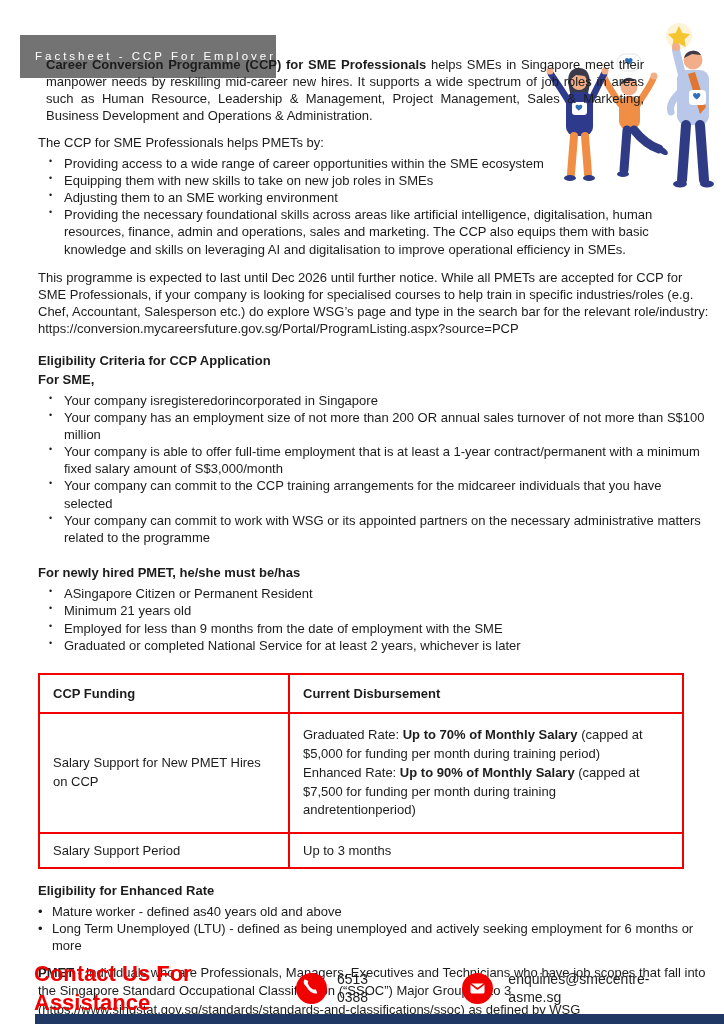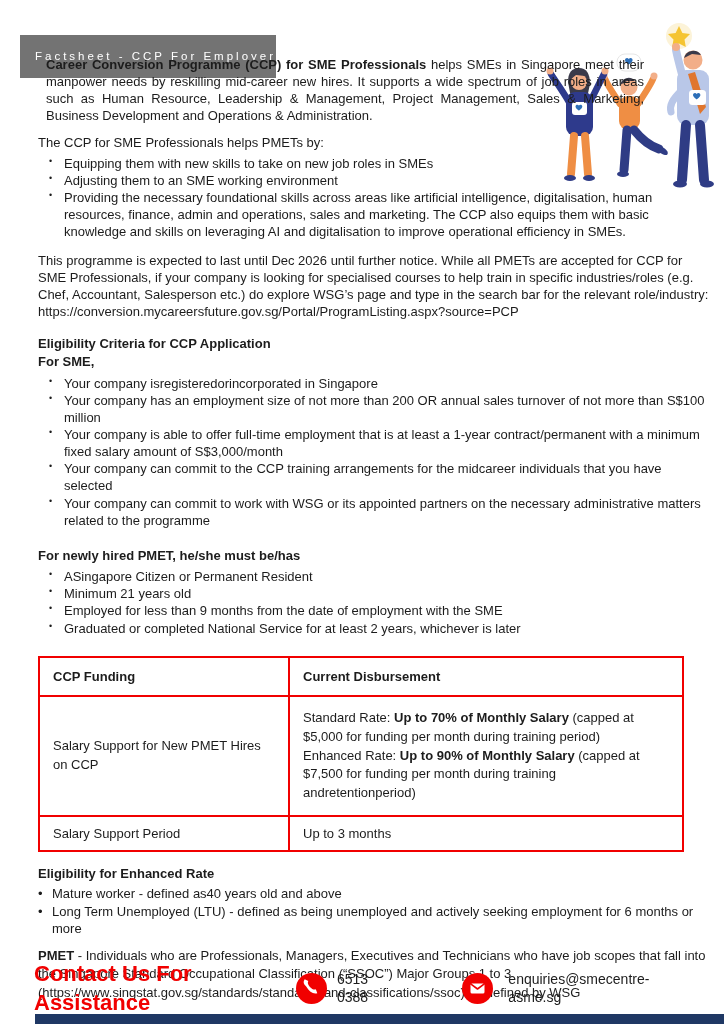--- a/index.html
+++ b/index.html
@@ -127,20 +127,21 @@
 
   <div class="content">
 
     <p class="intro-para" style="margin:8px;">
       <span class="bold">Career Conversion Programme (CCP) for SME Professionals</span><span> helps SMEs in Singapore meet their manpower needs by reskilling mid-career new hires. It supports a wide spectrum of job roles in areas such as Human Resource, Leadership &amp; Management, Project Management, Sales &amp; Marketing, Business Development and Operations &amp; Administration.</span>
     </p>
 
     <p class="helps-lead" style="margin-bottom:0;">The CCP for SME Professionals helps PMETs by:</p>
 
     <ul class="dot-list">
+      <li>Providing access to a wide range of career opportunities within the SME ecosystem</li>
       <li>Equipping them with new skills to take on new job roles in SMEs</li>
       <li>Adjusting them to an SME working environment</li>
       <li>Providing the necessary foundational skills across areas like artificial intelligence, digitalisation, human resources, finance, admin and operations, sales and marketing. The CCP also equips them with basic knowledge and skills on leveraging AI and digitalisation to improve operational efficiency in SMEs.</li>
     </ul>
 
     <p class="note-para" style="margin-bottom:0;">
       <span>This programme is expected to last until Dec 2026 until further notice. While all PMETs are accepted for CCP for SME Professionals, if your company is looking for specialised courses to help train in specific industries/roles (e.g. Chef, Accountant, Salesperson etc.) do explore WSG’s page and type in the search bar for the relevant role/industry: </span><span>https://conversion.mycareersfuture.gov.sg/Portal/ProgramListing.aspx?source=PCP</span>
     </p>
 
     <div class="h-bold">Eligibility Criteria for CCP Application</div>
@@ -165,21 +166,21 @@
 
     <table class="funding">
       <tbody>
           <tr class="hdr">
         <td class="c1">CCP Funding</td>
         <td>Current Disbursement</td>
       </tr>
       <tr class="big">
         <td class="c1">Salary Support for New PMET Hires on CCP</td>
         <td>
-          <div><span>Standard Rate: </span><span class="bold">Up to 70% of Monthly Salary</span><span> (capped at $5,000 for funding per month during training period)</span></div>
+          <div><span>Graduated Rate: </span><span class="bold">Up to 70% of Monthly Salary</span><span> (capped at $5,000 for funding per month during training period)</span></div>
           <div><span>Enhanced Rate: </span><span class="bold">Up to 90% of Monthly Salary</span><span> (capped at $7,500 for funding per month during training andretentionperiod)</span></div>
         </td>
       </tr>
       <tr>
         <td class="c1">Salary Support Period</td>
         <td>Up to 3 months</td>
       </tr>
     </tbody>
       </table>
 

